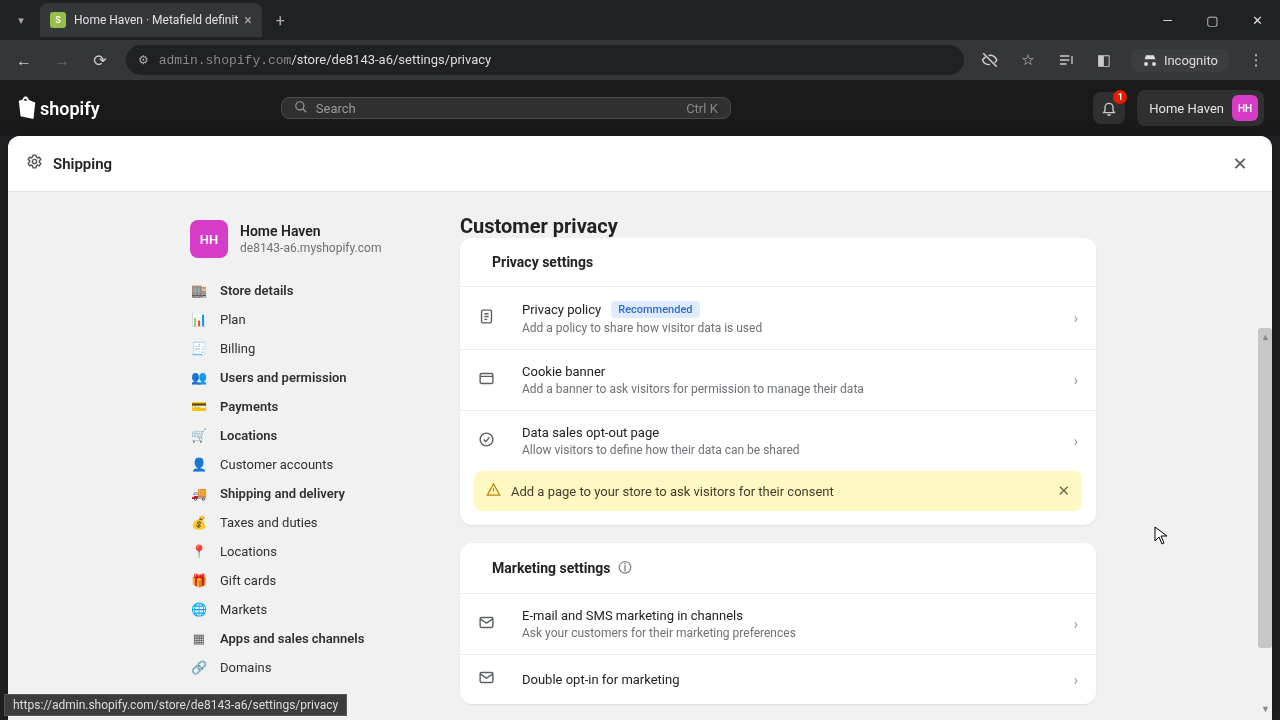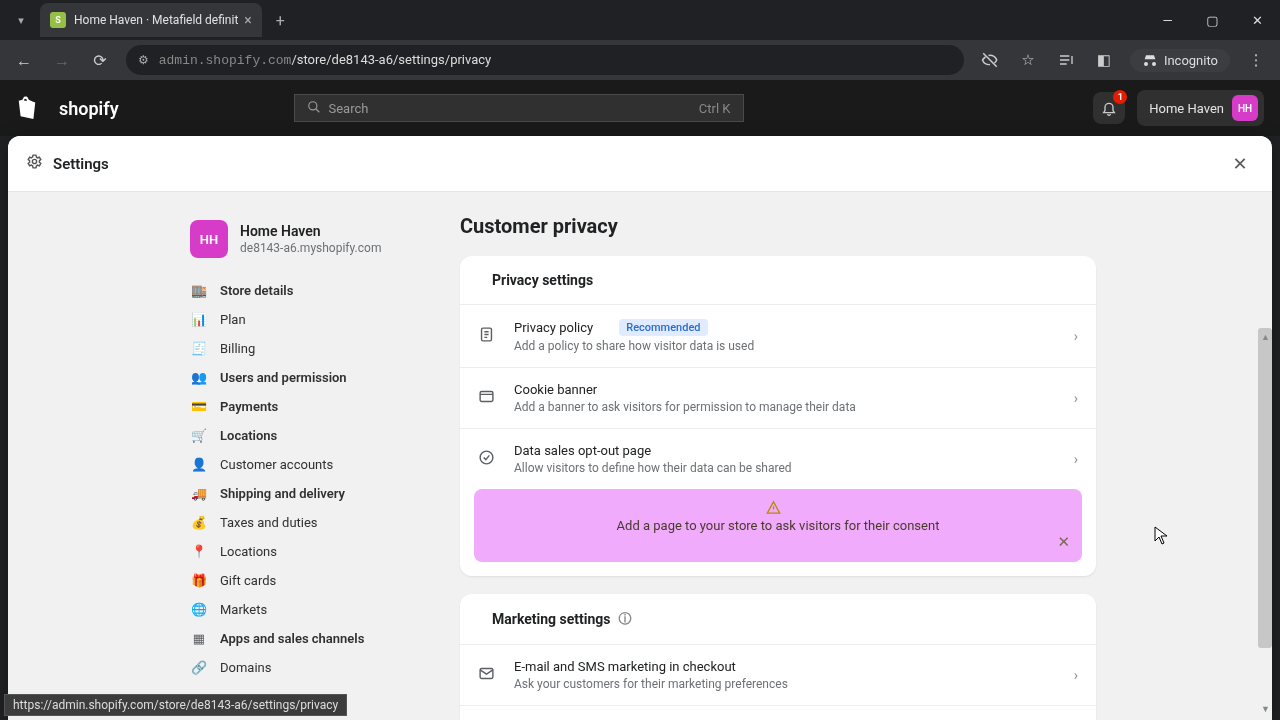--- a/index.html
+++ b/index.html
@@ -21,23 +21,23 @@
 .nav-btn.dim { color:#666;}
 .addr { flex:1; height:30px; background:#202124; border-radius:15px; display:flex; align-items:center; padding:0 12px; margin:0 4px; }
 .site-btn { color:#aaa; font-size:12px; margin-right:10px;}
 .addr-text { color:#ddd; font-size:13px;}
 .addr-text .dim { color:#888;font-family:Liberation Mono, monospace;}
 .tb-icon { width:32px; height:32px; display:flex; align-items:center; justify-content:center; color:#ccc; font-size:15px; cursor:pointer;}
 .incog { display:flex; align-items:center; background:#3c3d41; border-radius:15px; padding:4px 12px; color:#ddd; font-size:13px; gap:6px; margin:0 4px;}
 
 
 .shop-top { height:56px; background:#1a1a1a; display:flex; align-items:center; padding:0 16px; }
-.logo { display:flex; align-items:center; color:#fff; font-weight:600; font-size:18px; gap:21px;}
+.logo { display:flex; align-items:center; color:#fff; font-weight:600; font-size:18px; gap:2px;}
 .logo-ico { width:22px; height:24px;}
-.search { flex:0 0 450px; margin:0 auto; height:28px; background:#303030; border:1px solid #4a4a4a; border-radius:0; display:flex; align-items:center; padding:0 12px; color:#999; font-size:13px;}
+.search { flex:0 0 450px; margin:0 auto; height:22px; background:#303030; border:1px solid #4a4a4a; border-radius:8px; display:flex; align-items:center; padding:0 12px; color:#999; font-size:13px;}
 .search-r { margin-left:auto; color:#888;}
 .top-r { display:flex; align-items:center; gap:12px; margin-left:auto;}
 .bell { position:relative; width:32px; height:32px; background:#303030; border-radius:8px; display:flex; align-items:center; justify-content:center;}
 .bell-badge { position:absolute; top:-2px; right:-2px; width:14px; height:14px; background:#e51c00; border-radius:50%; color:#fff; font-size:9px; display:flex; align-items:center; justify-content:center; font-weight:bold;}
 .store-btn { display:flex; align-items:center; gap:8px; background:#303030; border-radius:8px; padding:5px 6px 5px 12px; color:#e3e3e3; font-size:13px;}
 .avatar { width:26px; height:26px; background:#d63cc7; border-radius:6px; color:#fff; font-size:10px; font-weight:600; display:flex; align-items:center; justify-content:center;}
 
 
 .settings-panel { position:absolute; top:136px; left:8px; right:8px; bottom:0; background:#f1f1f1; border-radius:12px 12px 0 0; box-shadow:0 4px 20px rgba(0,0,0,.3); overflow:hidden;}
 .settings-hdr { height:56px; background:#fff; border-bottom:1px solid #e5e5e5; display:flex; align-items:center; padding:0 18px;}
@@ -52,32 +52,32 @@
 .store-av { width:38px; height:38px; background:#d63cc7; border-radius:8px; color:#fff; font-size:13px; font-weight:600; display:flex; align-items:center; justify-content:center; margin-right:12px;}
 .store-name { font-size:14px; font-weight:600; color:#202223;}
 .store-dom { font-size:12px; color:#6d7175; margin-top:2px;}
 .nav-list { list-style:none;}
 .nav-item { display:flex; align-items:center; padding:7px 10px; font-size:13px; color:#303030; cursor:pointer; border-radius:6px;}
 .nav-ico { width:18px; text-align:center; margin-right:12px; color:#5c5f62; font-size:13px;}
 .nav-item b { font-weight:600;}
 
 
 .s-main { flex:1; padding:22px 22px 0 22px; overflow-y:auto; max-width:680px;}
-.page-title { font-size:20px; font-weight:700; color:#202223; margin-bottom:18px; }
+.page-title { font-size:20px; font-weight:700; color:#202223; margin-bottom:0; }
 .card { background:#fff; border-radius:12px; box-shadow:0 1px 2px rgba(0,0,0,.08); margin-bottom:18px; overflow:hidden;}
 .card-hdr { padding:16px 32px; font-weight:700; font-size:14px; color:#202223; display:flex; align-items:center; gap:8px;}
 .info-ico { color:#888; font-size:13px;}
-.row { display:flex; align-items:center; padding:14px 18px; border-top:1px solid #ededed; cursor:pointer;}
+.row { display:flex; align-items:center; padding:14px 18px; border-top:1px solid #ededed; cursor:pointer;gap:8px;}
 .row-ico { width:22px; color:#5c5f62; margin-right:14px;}
 .row-body { flex:1;}
 .row-title { font-size:13px; color:#202223; display:flex; align-items:center; gap:10px;}
-.badge-rec { background:#e0ebff; color:#2c6ecb; font-size:11px; padding:2px 7px; border-radius:4px; font-weight:500;margin-left:16px;}
+.badge-rec { background:#e0ebff; color:#2c6ecb; font-size:11px; padding:2px 7px; border-radius:4px; font-weight:500;}
 .row-sub { font-size:12px; color:#6d7175; margin-top:3px;}
 .chev { color:#8c9196; font-size:14px;}
-.banner { margin:0 14px 14px 14px; background:#f0abfc; border-radius:8px; padding:11px 12px; display:flex; align-items:center; font-size:13px; color:#4a3a2a;flex-direction:column;}
+.banner { margin:0 14px 14px 14px; background:#fef9c3; border-radius:8px; padding:11px 12px; display:flex; align-items:center; font-size:13px; color:#4a3a2a;}
 .banner .warn { color:#b98900; margin-right:10px;}
 .banner .bx { margin-left:auto; color:#7a6850; cursor:pointer; font-size:15px;}
 
 
 .pscroll { position:absolute; right:0; top:192px; width:14px; height:320px; background:#c7c7c7; border-radius:3px;}
 .pscroll-up { position:absolute; right:2px; top:196px; color:#888; font-size:9px;}
 .pscroll-dn { position:absolute; right:2px; bottom:6px; color:#888; font-size:9px;}
 
 
 .url-tip { position:absolute; left:4px; bottom:4px; background:#3c3c3c; color:#ddd; font-size:12px; padding:3px 8px; border:1px solid #555;}
@@ -165,21 +165,21 @@
 </div>
 
 <div class="settings-panel">
   <div class="settings-hdr">
     <span class="gear">
       <svg width="17" height="17" viewBox="0 0 24 24" fill="none" stroke="#555" stroke-width="2">
           <circle cx="12" cy="12" r="3"></circle>
           <path d="M19 12a7 7 0 0 0-.1-1l2-1.6-2-3.4-2.4 1a7 7 0 0 0-1.7-1L14 3h-4l-.8 2.9a7 7 0 0 0-1.7 1l-2.4-1-2 3.4 2 1.6A7 7 0 0 0 5 12c0 .3 0 .7.1 1l-2 1.6 2 3.4 2.4-1a7 7 0 0 0 1.7 1L10 21h4l.8-2.9a7 7 0 0 0 1.7-1l2.4 1 2-3.4-2-1.6c.1-.3.1-.7.1-1z"></path>
         </svg>
     </span>
-    <span class="settings-title">Settings</span>
+    <span class="settings-title">Shipping</span>
     <span class="close-settings">✕</span>
   </div>
   <div class="settings-body">
     <div class="s-sidebar">
       <div class="store-card">
         <div class="store-av">HH</div>
         <div>
           <div class="store-name">Home Haven</div>
           <div class="store-dom">de8143-a6.myshopify.com</div>
         </div>
@@ -309,21 +309,21 @@
           <span class="info-ico">ⓘ</span>
         </div>
         <div id="marketing-rows">
             <div class="row">
               <span class="row-ico"><svg width="17" height="17" viewBox="0 0 24 24" fill="none" stroke="#5c5f62" stroke-width="2">
                   <rect x="3" y="5" width="18" height="14" rx="2"></rect>
                   <path d="M3 7l9 6 9-6"></path>
                 </svg></span>
    <div class="row-body">
      <div class="row-title">
-                  <span>E-mail and SMS marketing in checkout</span>
+                  <span>E-mail and SMS marketing in channels</span>
                 </div>
      <div class="row-sub">Ask your customers for their marketing preferences</div>
    </div>
    <span class="chev">›</span>
             </div>
             <div class="row">
               <span class="row-ico"><svg width="17" height="17" viewBox="0 0 24 24" fill="none" stroke="#5c5f62" stroke-width="2">
                   <rect x="3" y="5" width="18" height="14" rx="2"></rect>
                   <path d="M3 7l9 6 9-6"></path>
                 </svg></span>

